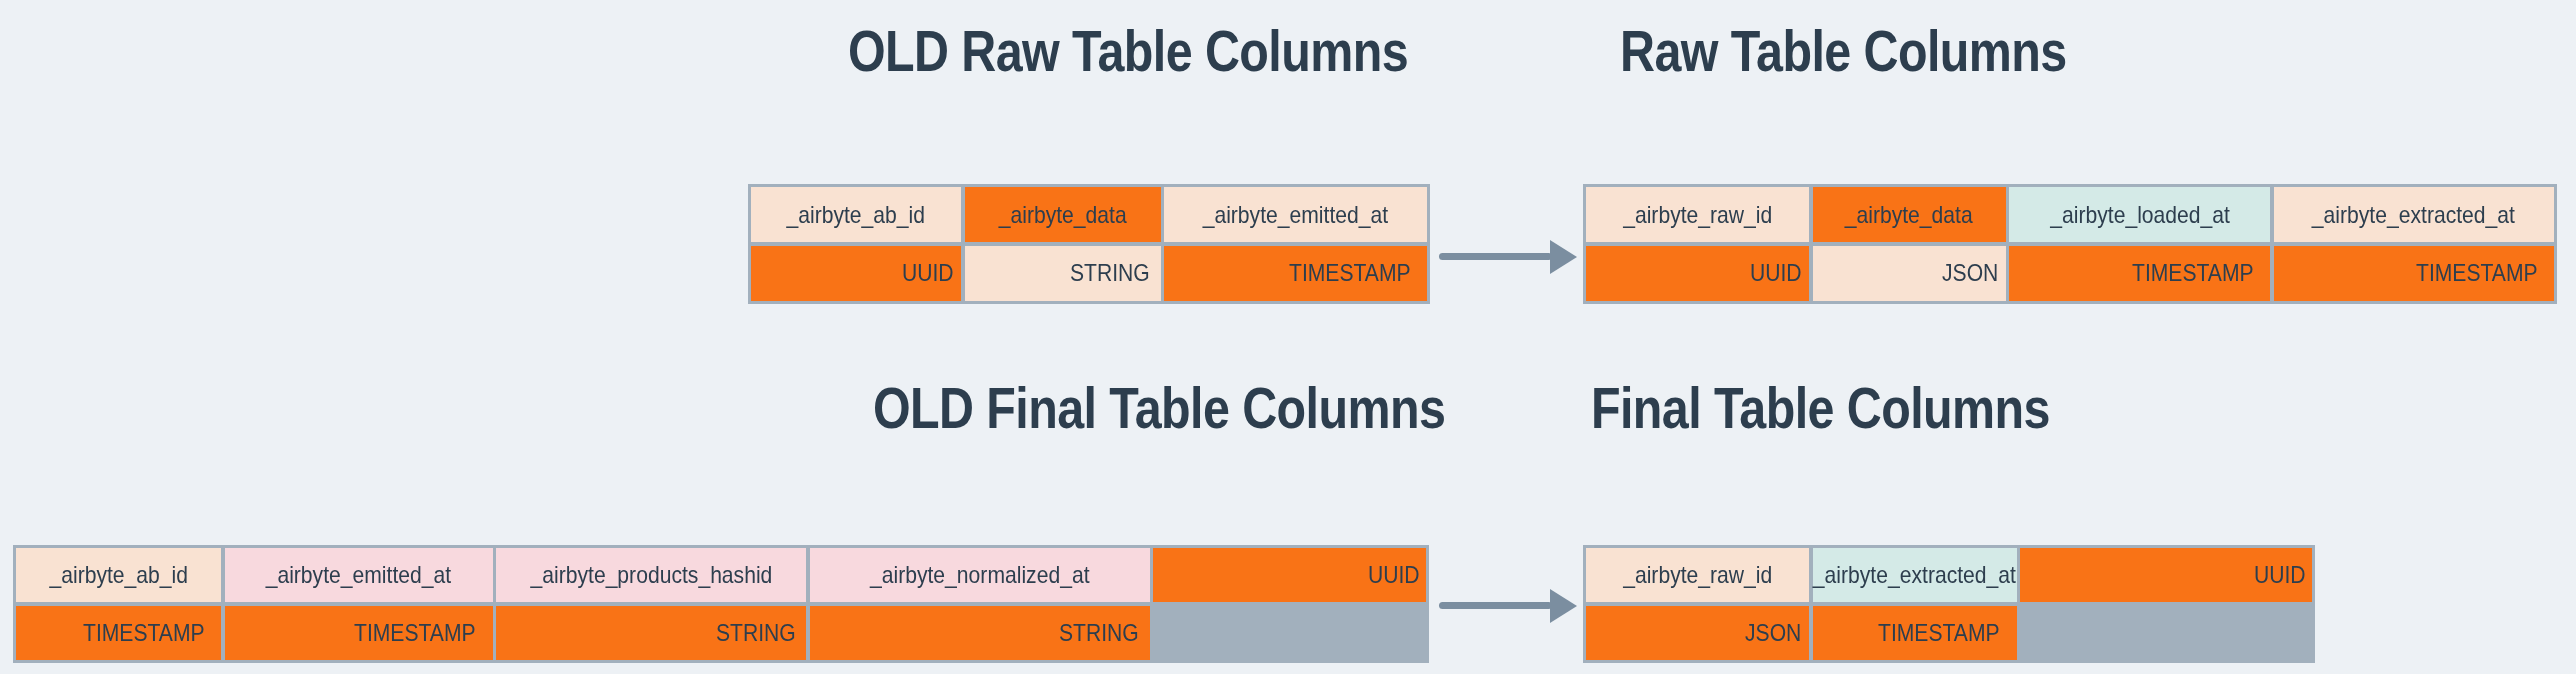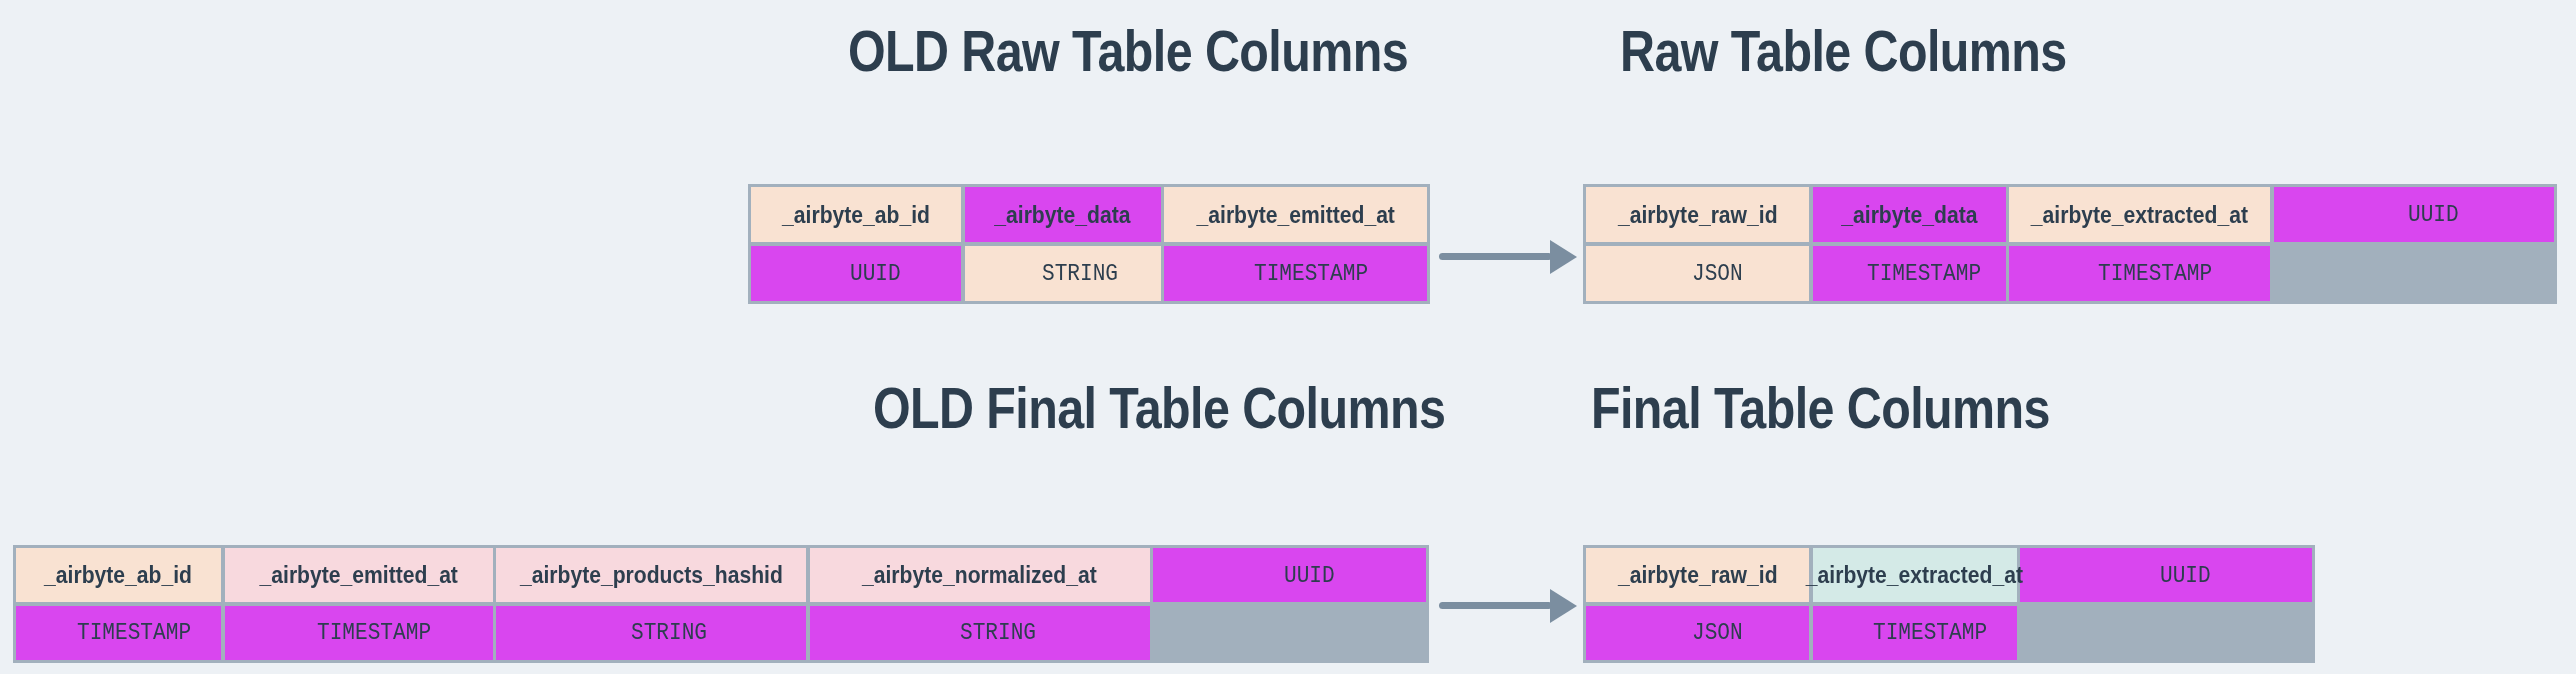--- a/index.html
+++ b/index.html
@@ -27,35 +27,35 @@
   }
 
   .tbl {
     position: absolute;
     display: grid;
     gap: 3.6px;
     background: #a2b0bd;        
     border: 3.6px solid #a2b0bd;  
   }
   .cell {
-    background: #d946ef;
+    background: #f97316;
     display: flex;
     align-items: center;
     justify-content: center;
     font-size: 24px;
     white-space: nowrap;
     color: #2d3e4e;
   }
   .cell > span {
     display: inline-block;
     transform: scaleX(0.88);
     transform-origin: 50% 50%;
   }
-  .cell.head { font-weight: 700; text-align: right; }
-  .cell.type { justify-content: center; padding-left: 46px; font-family: Liberation Mono, monospace; }
+  .cell.head { font-weight: 400; text-align: right; }
+  .cell.type { justify-content: flex-end; padding-left: 46px; }
   .cell.type > span { transform-origin: 0 50%; }
 
   .bg-peach { background: #f9e2d2; }
   .bg-pink  { background: #f8d9de; }
   .bg-teal  { background: #d4eae7; }
 
   .arrow {
     position: absolute;
     height: 7.3px;
     width: 113px;
@@ -113,20 +113,23 @@
 
 <div class="arrow" style="left:1439px; top:253px;"></div>
 
 <div class="tbl" style="left:1583px; top:184px; grid-template-columns:223px 193px 261px 280px; grid-template-rows:55px 55px;">
   <div class="cell head bg-peach">
       <span>_airbyte_raw_id</span>
     </div>
   <div class="cell head">
       <span>_airbyte_data</span>
     </div>
+  <div class="cell head bg-teal">
+      <span>_airbyte_loaded_at</span>
+    </div>
   <div class="cell head bg-peach">
       <span>_airbyte_extracted_at</span>
     </div>
   <div class="cell type">
       <span>UUID</span>
     </div>
   <div class="cell type bg-peach">
       <span>JSON</span>
     </div>
   <div class="cell type">

